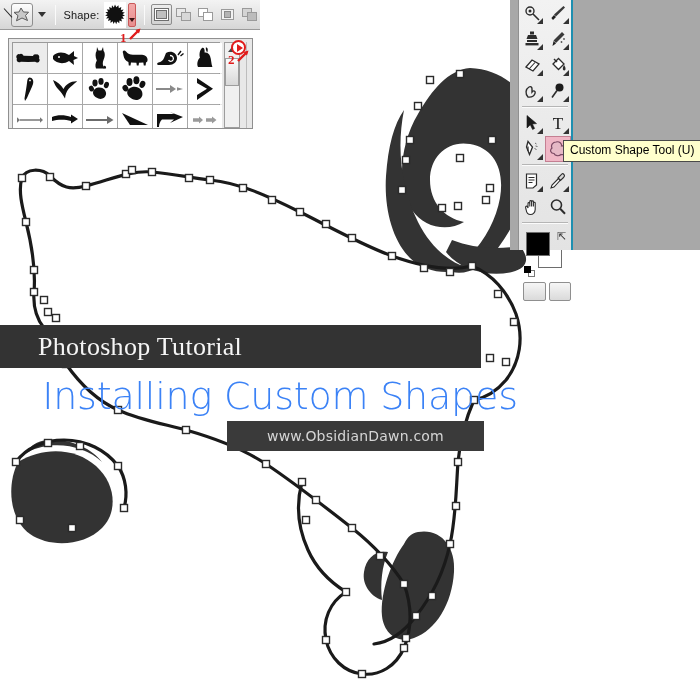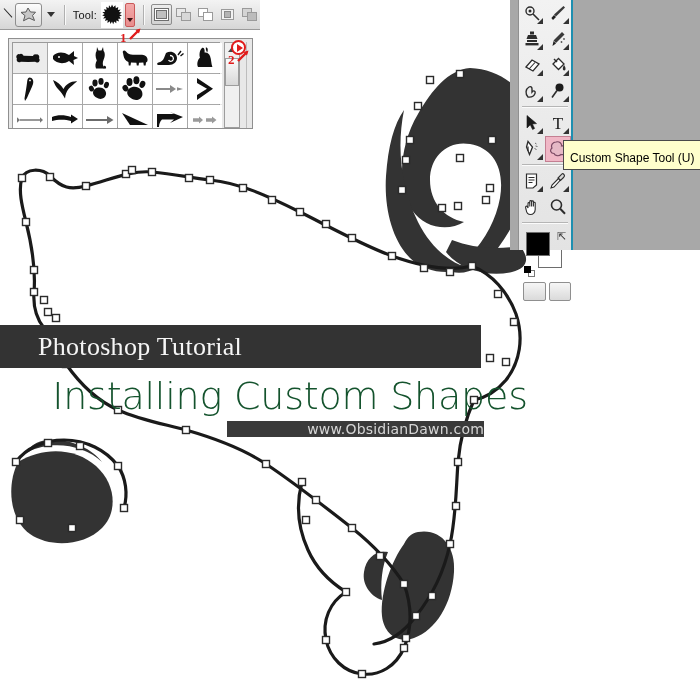--- a/index.html
+++ b/index.html
@@ -301,21 +301,21 @@
     border-radius: 2px;
     background: linear-gradient(180deg,#f6f6f6,#dadada);
   }
 
   
   .tooltip {
     position: absolute;
     left: 563px; top: 140px;
     background: #ffffcc;
     border: 1px solid #4a4a4a;
-    padding: 10px 6px 3px 6px;
+    padding: 2px 6px 3px 6px;
     font-size: 12px;
     font-family: "Liberation Sans", sans-serif;
     color: #000;
     white-space: nowrap;
     z-index: 45;
     line-height: 1.25;
   }
 
   
   .banner-tutorial {
@@ -334,37 +334,36 @@
     font-size: 26px;
     margin-left: 38px;
     letter-spacing: .3px;
   }
   .headline {
     position: absolute;
     left: 0; top: 374px;
     width: 560px;
     text-align: center;
     z-index: 20;
-    color: #14532d;
+    color: #3b82f6;
     font-family: "DejaVu Sans", sans-serif;
     font-weight: 300;
     font-size: 38px;
     letter-spacing: -0.2px;
-    padding-left: 10px;
   }
   .banner-url {
     position: absolute;
     left: 227px; top: 421px;
     width: 257px;
-    height: 16px;
+    height: 30px;
     background: #3a3a3a;
     z-index: 20;
     display: flex;
     align-items: center;
-    justify-content: flex-end;
+    justify-content: center;
   }
   .banner-url span {
     color: #d6d6d6;
     font-family: "DejaVu Sans", sans-serif;
     font-size: 14px;
     letter-spacing: .2px;
   }
 </style>
 </head>
 <body>
@@ -505,21 +504,21 @@
 
   <div class="shape-preset-well">
     <svg width="20" height="16" viewBox="0 0 20 16" aria-hidden="true">
       <path d="M9 1 L11.5 5 L16.5 5.2 L13.5 8.5 L15.5 13.5 L10 11 L4.5 13.8 L6 8.6 L2 5.4 L7 5 Z" fill="#c8c8c8" stroke="#5a5a5a" stroke-width="1"></path>
     </svg>
   </div>
   <div class="ob-caret"></div>
 
   <div class="ob-sep"></div>
 
-  <div class="ob-label">Tool:</div>
+  <div class="ob-label">Shape:</div>
 
   <div class="shape-swatch">
     <svg width="22" height="22" viewBox="0 0 22 22">
       <path fill="#111111" d="M11 0.5 L12.3 3.2 L14.4 1.3 L14.8 4.2 L17.3 3 L16.8 5.9 L19.6 5.6
         L18 8 L20.8 8.6 L18.5 10.2 L21 11.6 L18.3 12.4 L20 14.7 L17.2 14.7 L18 17.5 L15.4 16.4
         L15.3 19.3 L13.2 17.4 L12.2 20.2 L11 17.6 L9.4 20 L8.8 17.2 L6.5 18.9 L6.6 16 L4 17
         L4.9 14.3 L2.1 14.4 L3.9 12.2 L1.2 11.4 L3.6 10 L1.4 8.3 L4.2 7.8 L2.8 5.3 L5.6 5.7
         L5.2 2.8 L7.6 4.2 L8 1.3 L9.8 3.4 Z"></path>
     </svg>
   </div>

